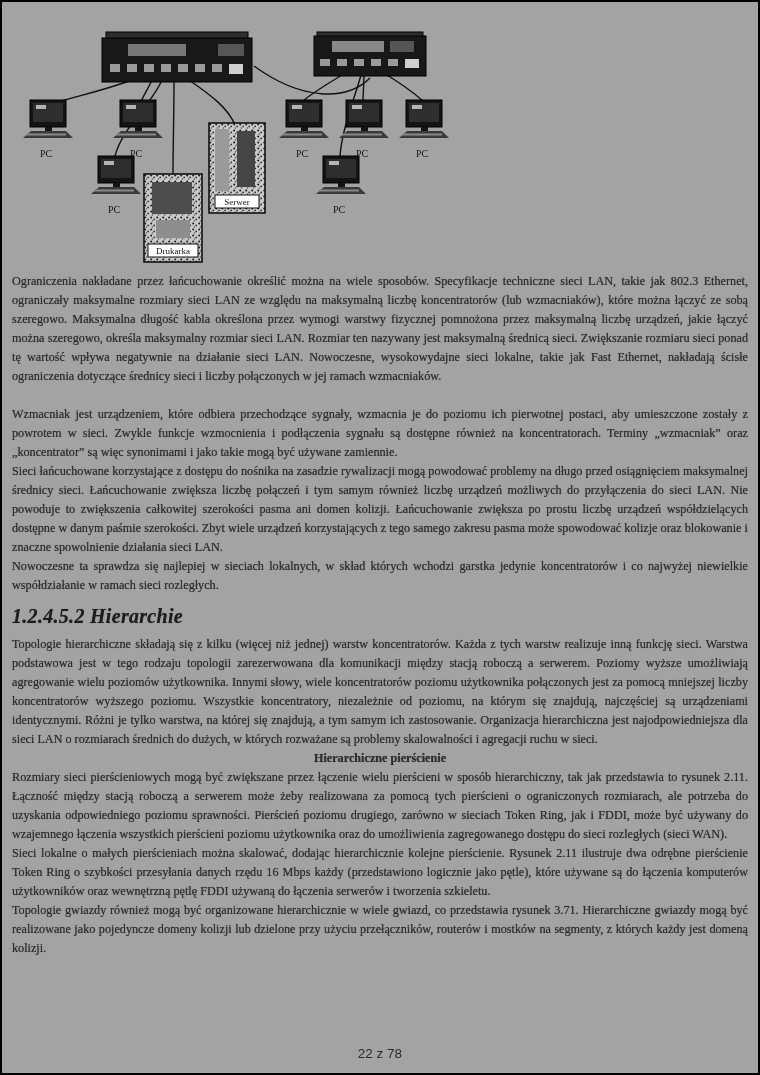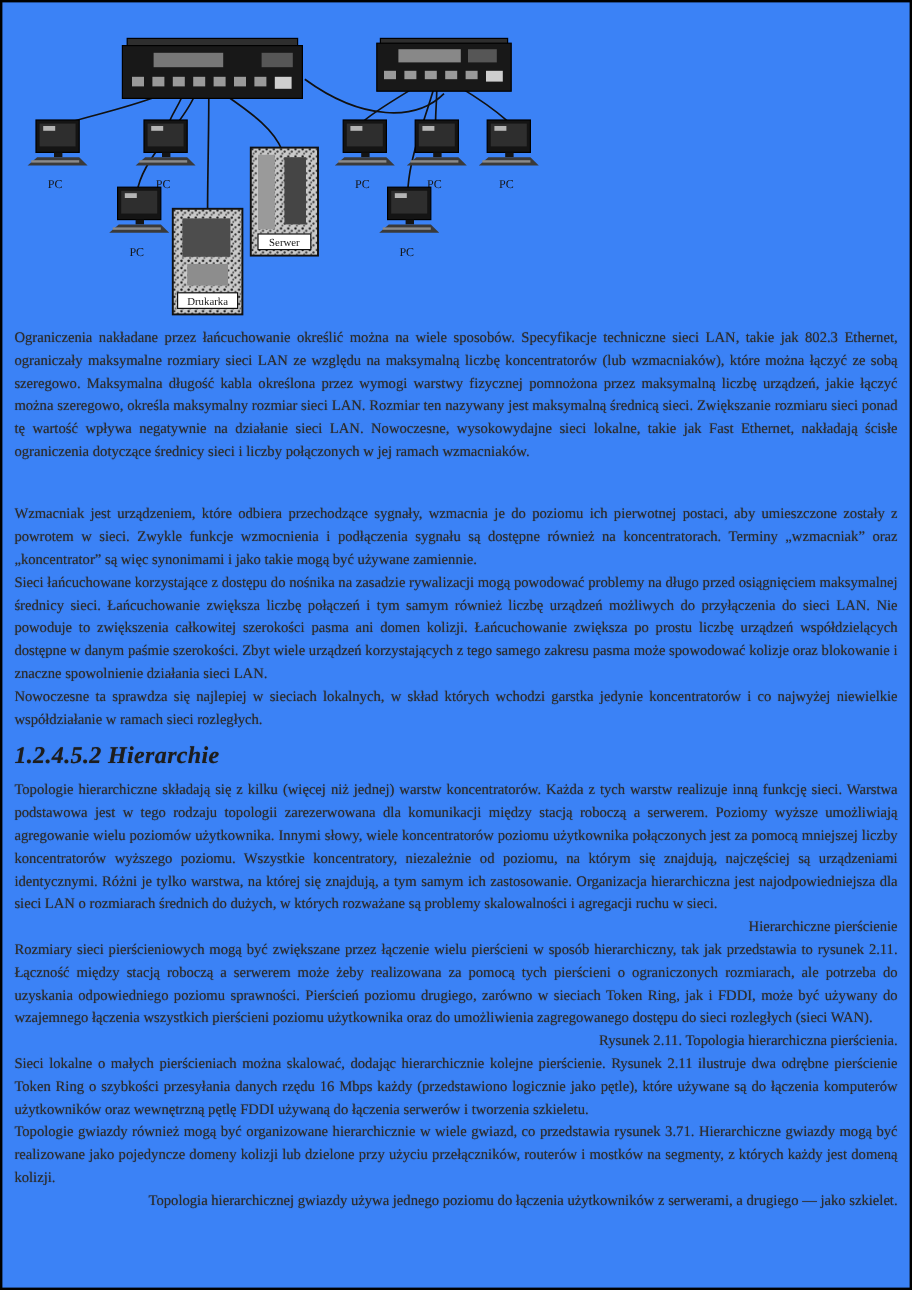--- a/index.html
+++ b/index.html
@@ -1,46 +1,46 @@
 <!DOCTYPE html>
 <html><head>
 <meta charset="utf-8">
 <style>
   html,body{margin:0;padding:0;background:#ffffff;}
   .page{
     position:relative;
     width:760px;height:1075px;
     box-sizing:border-box;
-    background:#3b82f6;
+    background:#a3a3a3;
     border:2px solid #000;
     overflow:hidden;
     font-family:"Liberation Serif", serif;
   }
   .diagram{position:absolute;top:4px;left:0;width:760px;height:266px;}
   .diagram text{font-family:"Liberation Serif", serif;fill:#161616;}
   .body-text{
     position:absolute;top:270px;left:10px;right:10px;
     font-size:12.2px;line-height:19px;
     color:#2d2d2d;
     text-align:justify;
     text-shadow:0 0 0.8px rgba(35,35,35,0.65);
   }
   .para{margin:0;}
-  .gap-b{margin-bottom:33px;}
+  .gap-b{margin-bottom:19px;}
   .gap-t{margin-top:19px;}
   .heading{
     font-size:20px;
     font-style:italic;
     font-weight:bold;
     margin:12px 0 9px 0;
     color:#1d1d1d;
     text-align:left;
     letter-spacing:0.3px;
   }
-  .plainline{margin:0;text-align:right;}
+  .plainline{margin:0;text-align:center;font-weight:bold;}
   .pagenum{
     position:absolute;bottom:12px;left:0;width:100%;
     text-align:center;
     font-family:"Liberation Sans", sans-serif;
     font-size:13.5px;color:#2b2b2b;
     text-shadow:none;
   }
 </style>
 </head>
 <body>
@@ -158,19 +158,18 @@
     <p class="para">Wzmacniak jest urządzeniem, które odbiera przechodzące sygnały, wzmacnia je do poziomu ich pierwotnej postaci, aby umieszczone zostały z powrotem w sieci. Zwykle funkcje wzmocnienia i podłączenia sygnału są dostępne również na koncentratorach. Terminy „wzmacniak” oraz „koncentrator” są więc synonimami i jako takie mogą być używane zamiennie.</p>
     <p class="para">Sieci łańcuchowane korzystające z dostępu do nośnika na zasadzie rywalizacji mogą powodować problemy na długo przed osiągnięciem maksymalnej średnicy sieci. Łańcuchowanie zwiększa liczbę połączeń i tym samym również liczbę urządzeń możliwych do przyłączenia do sieci LAN. Nie powoduje to zwiększenia całkowitej szerokości pasma ani domen kolizji. Łańcuchowanie zwiększa po prostu liczbę urządzeń współdzielących dostępne w danym paśmie szerokości. Zbyt wiele urządzeń korzystających z tego samego zakresu pasma może spowodować kolizje oraz blokowanie i znaczne spowolnienie działania sieci LAN.</p>
     <p class="para">Nowoczesne ta sprawdza się najlepiej w sieciach lokalnych, w skład których wchodzi garstka jedynie koncentratorów i co najwyżej niewielkie współdziałanie w ramach sieci rozległych.</p>
 
     <h2 class="heading">1.2.4.5.2 Hierarchie</h2>
 
     <p class="para">Topologie hierarchiczne składają się z kilku (więcej niż jednej) warstw koncentratorów. Każda z tych warstw realizuje inną funkcję sieci. Warstwa podstawowa jest w tego rodzaju topologii zarezerwowana dla komunikacji między stacją roboczą a serwerem. Poziomy wyższe umożliwiają agregowanie wielu poziomów użytkownika. Innymi słowy, wiele koncentratorów poziomu użytkownika połączonych jest za pomocą mniejszej liczby koncentratorów wyższego poziomu. Wszystkie koncentratory, niezależnie od poziomu, na którym się znajdują, najczęściej są urządzeniami identycznymi. Różni je tylko warstwa, na której się znajdują, a tym samym ich zastosowanie. Organizacja hierarchiczna jest najodpowiedniejsza dla sieci LAN o rozmiarach średnich do dużych, w których rozważane są problemy skalowalności i agregacji ruchu w sieci.</p>
     <p class="para plainline">Hierarchiczne pierścienie</p>
     <p class="para">Rozmiary sieci pierścieniowych mogą być zwiększane przez łączenie wielu pierścieni w sposób hierarchiczny, tak jak przedstawia to rysunek 2.11. Łączność między stacją roboczą a serwerem może żeby realizowana za pomocą tych pierścieni o ograniczonych rozmiarach, ale potrzeba do uzyskania odpowiedniego poziomu sprawności. Pierścień poziomu drugiego, zarówno w sieciach Token Ring, jak i FDDI, może być używany do wzajemnego łączenia wszystkich pierścieni poziomu użytkownika oraz do umożliwienia zagregowanego dostępu do sieci rozległych (sieci WAN).</p>
 
-    <p class="para plainline gap-t">Rysunek 2.11. Topologia hierarchiczna pierścienia.</p>
     <p class="para">Sieci lokalne o małych pierścieniach można skalować, dodając hierarchicznie kolejne pierścienie. Rysunek 2.11 ilustruje dwa odrębne pierścienie Token Ring o szybkości przesyłania danych rzędu 16 Mbps każdy (przedstawiono logicznie jako pętle), które używane są do łączenia komputerów użytkowników oraz wewnętrzną pętlę FDDI używaną do łączenia serwerów i tworzenia szkieletu.</p>
     <p class="para">Topologie gwiazdy również mogą być organizowane hierarchicznie w wiele gwiazd, co przedstawia rysunek 3.71. Hierarchiczne gwiazdy mogą być realizowane jako pojedyncze domeny kolizji lub dzielone przy użyciu przełączników, routerów i mostków na segmenty, z których każdy jest domeną kolizji.</p>
-    <p class="para plainline">Topologia hierarchicznej gwiazdy używa jednego poziomu do łączenia użytkowników z serwerami, a drugiego — jako szkielet.</p>
   </div>
 
+  <div class="pagenum">22 z 78</div>
 </div>
 
 </body></html>

